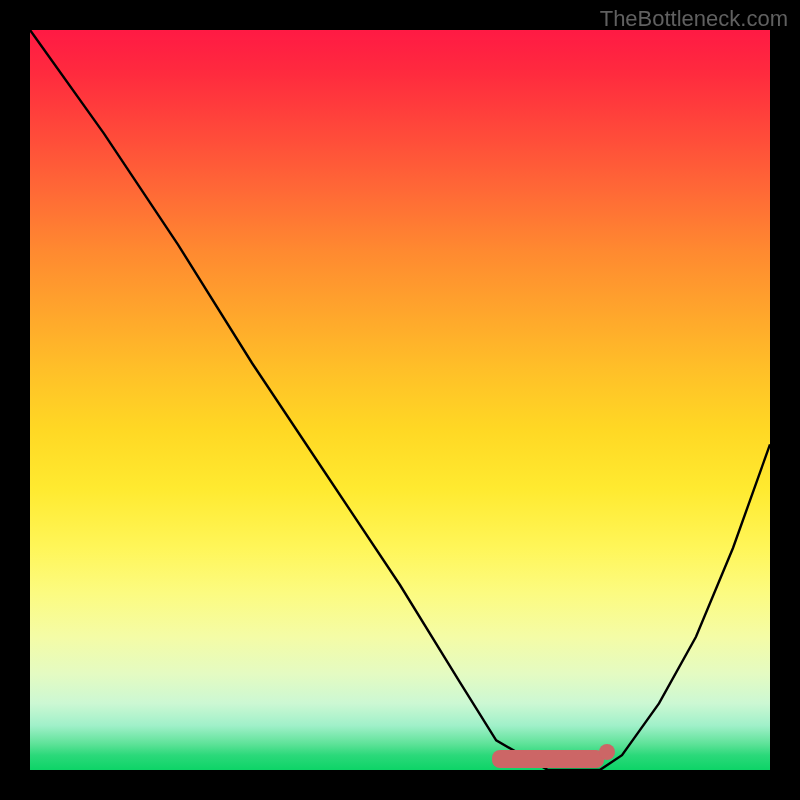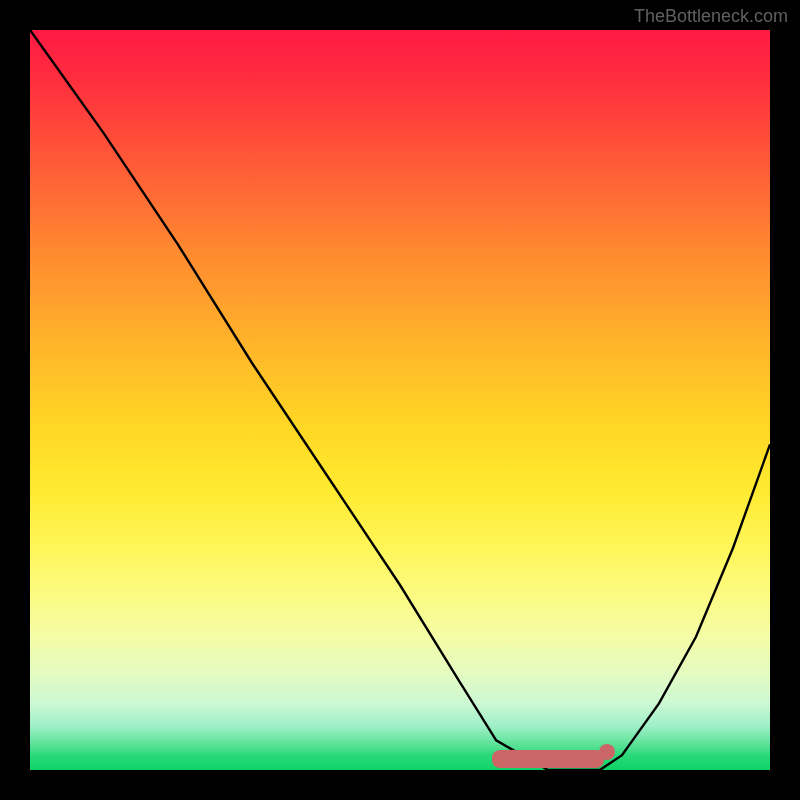--- a/index.html
+++ b/index.html
@@ -9,21 +9,21 @@
     background: #000;
     position: relative;
     overflow: hidden;
     font-family: Arial, sans-serif;
   }
   .watermark {
     position: absolute;
     top: 6px;
     right: 12px;
     color: #606060;
-    font-size: 18px;
+    font-size: 22px;
     font-weight: 500;
     z-index: 10;
   }
   .plot-area {
     position: absolute;
     left: 30px;
     top: 30px;
     width: 740px;
     height: 740px;
     background: linear-gradient(to bottom,

